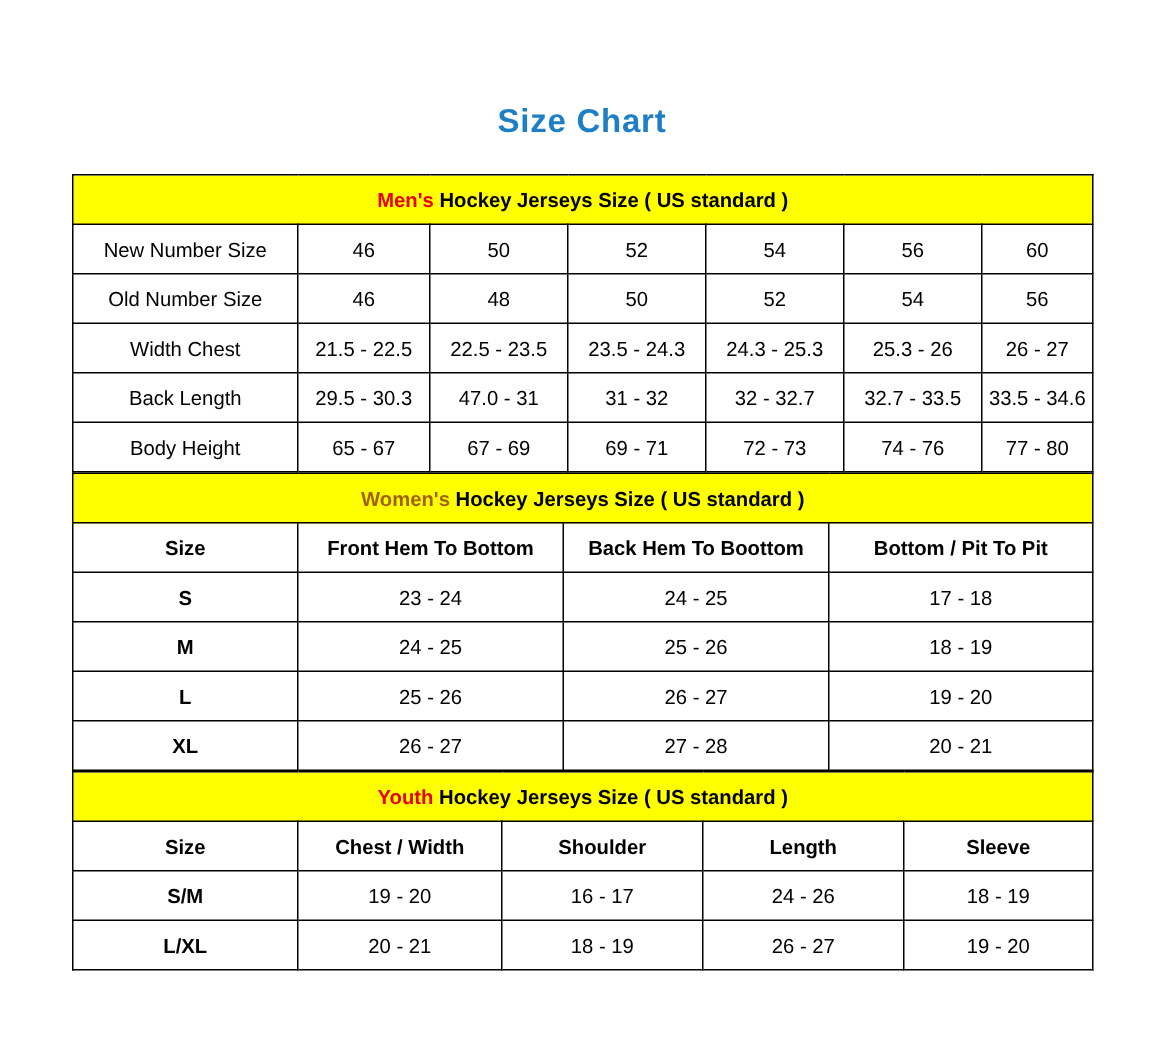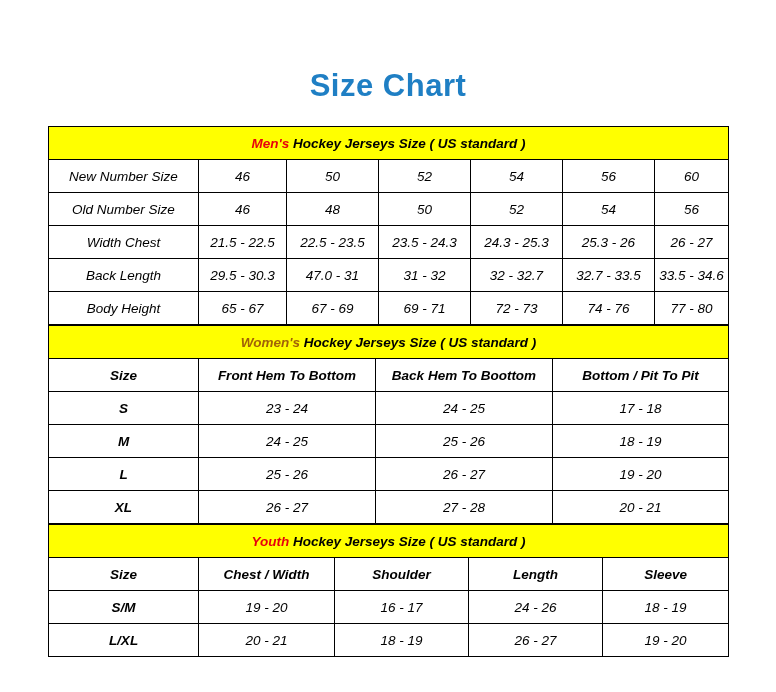--- a/index.html
+++ b/index.html
@@ -10,30 +10,29 @@
   body {
     width: 776px;
     height: 692px;
     font-family: "Liberation Sans", sans-serif;
     color: #000000;
     position: relative;
   }
   .page-title {
     text-align: center;
     color: #1f7fc4;
-    font-size: 31px;
+    font-size: 22px;
     font-weight: bold;
     letter-spacing: 0.5px;
     margin: 0;
     padding-top: 68px;
   }
   .chart-wrap {
     width: 680px;
     margin: 22px auto 5px auto;
-    font-style: italic;
   }
   table.size-table {
     width: 100%;
     border-collapse: collapse;
     table-layout: fixed;
   }
   table.size-table td {
     border: 1px solid #000000;
     text-align: center;
     font-size: 13.5px;

